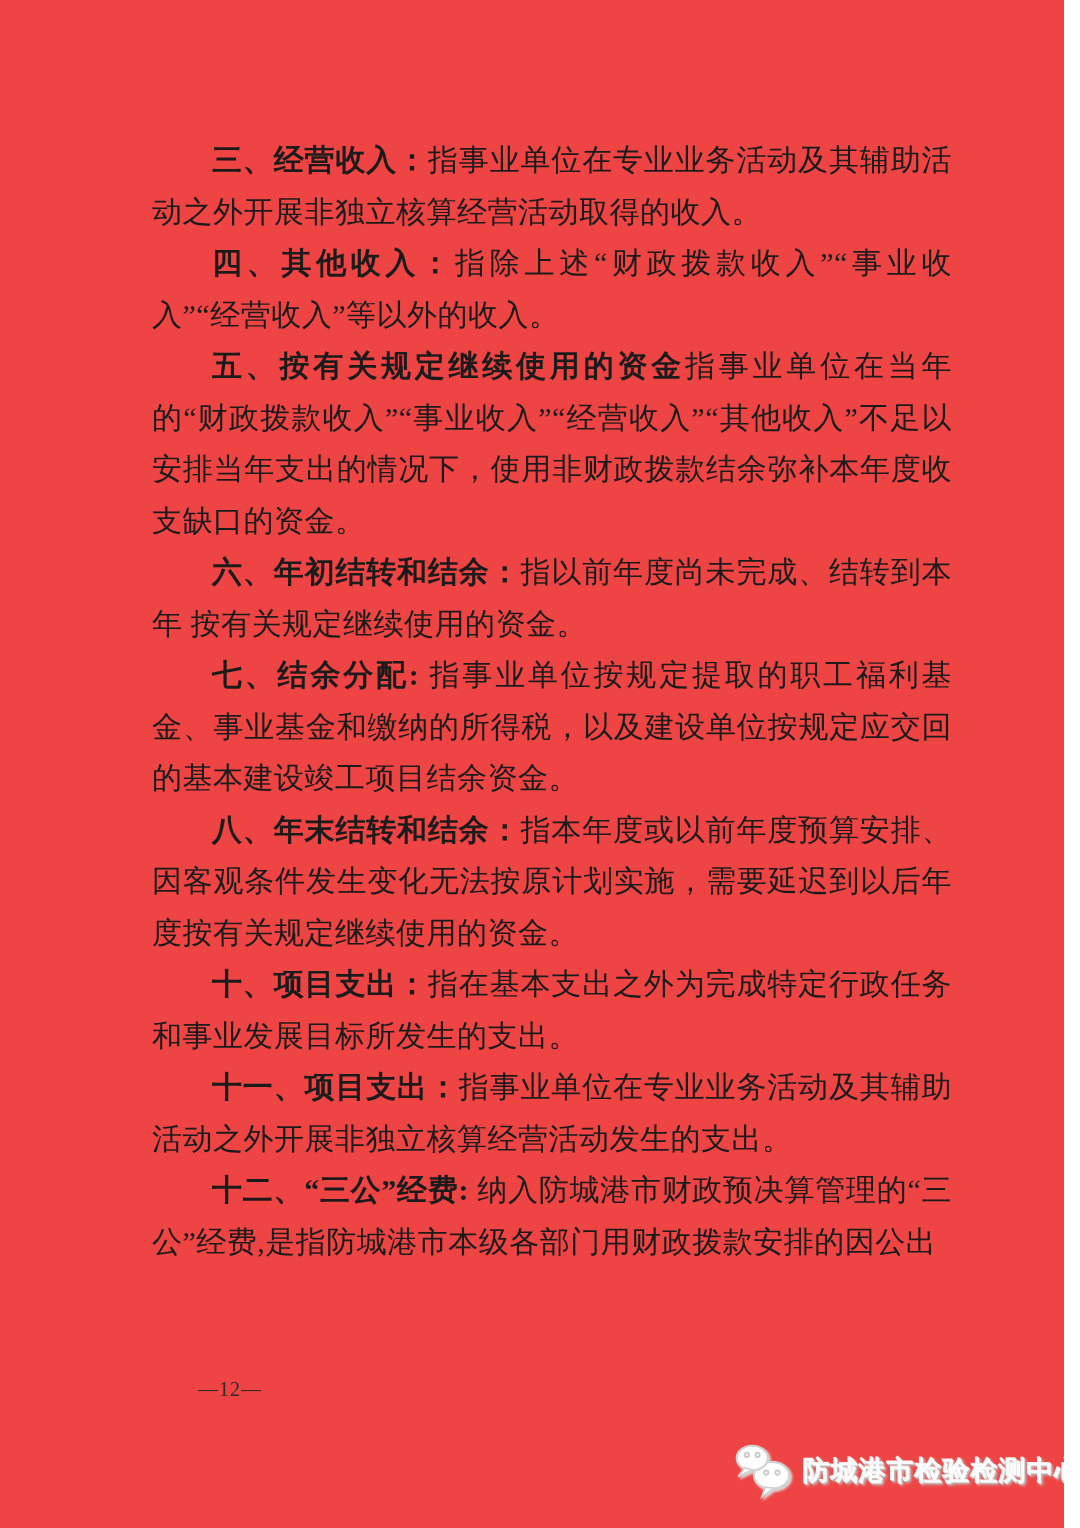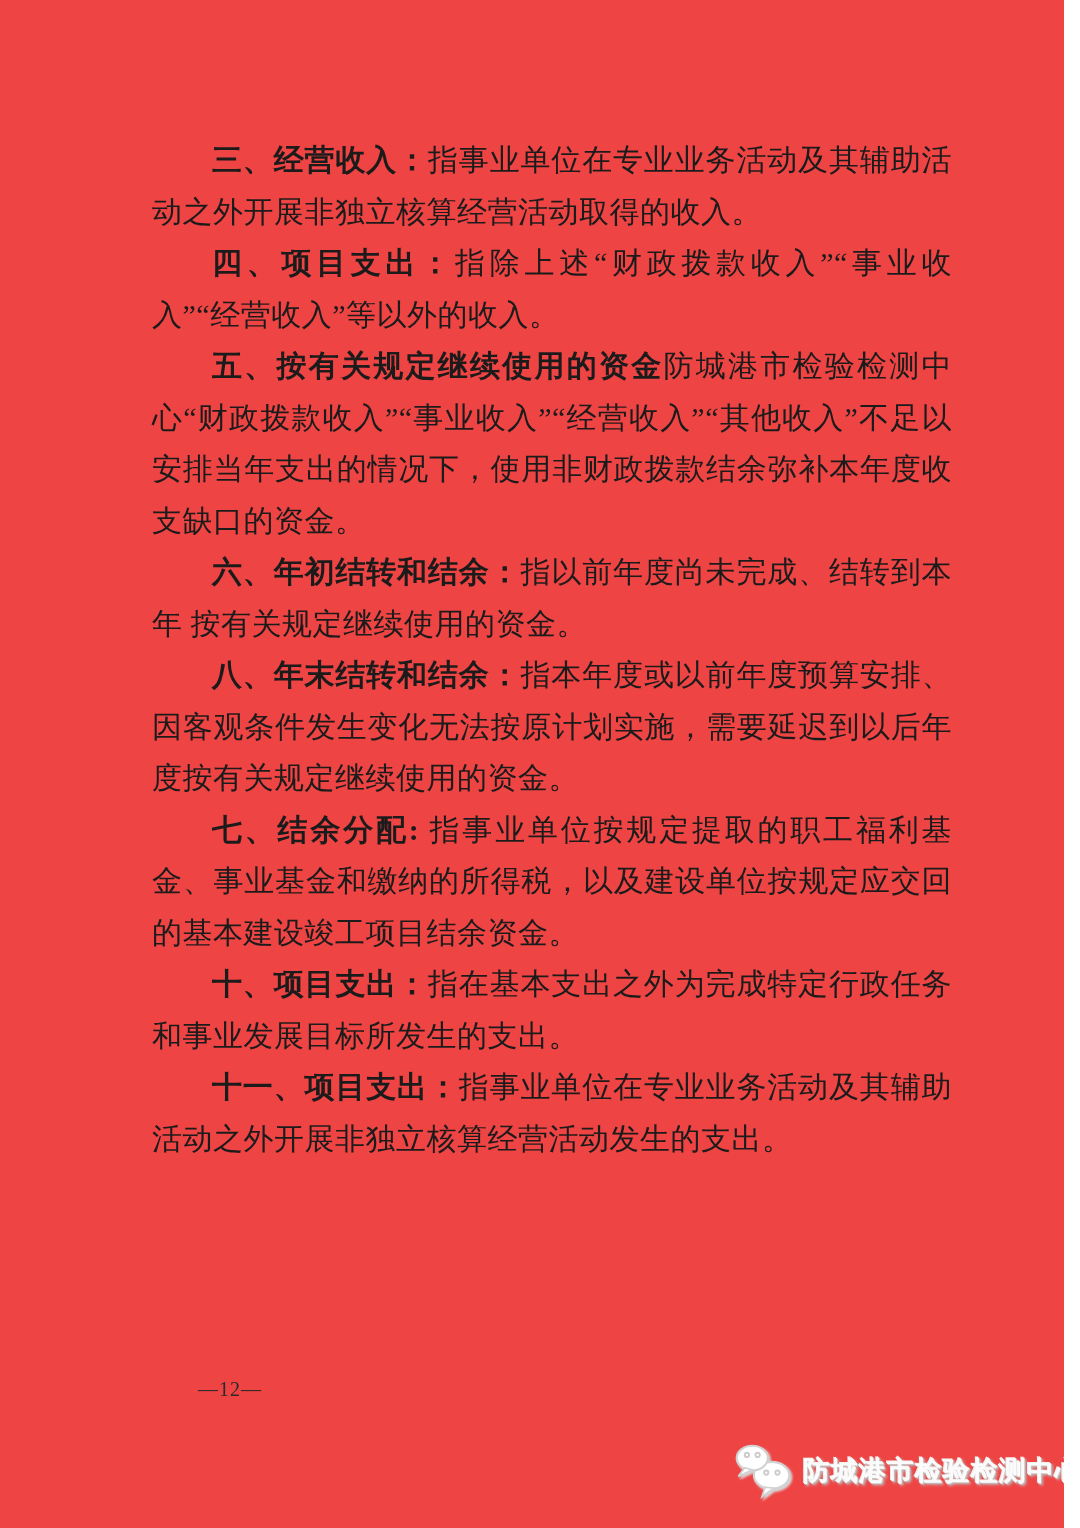--- a/index.html
+++ b/index.html
@@ -69,39 +69,42 @@
 </head>
 <body>
 
 <div class="page">
 
   <div class="doc-body">
     <p>
       <span class="term">三、经营收入：</span><span>指事业单位在专业业务活动及其辅助活动之外开展非独立核算经营活动取得的收入。</span>
     </p>
     <p>
-      <span class="term">四、项目支出：</span><span>指除上述“财政拨款收入”“事业收入”“经营收入”等以外的收入。</span>
+      <span class="term">四、其他收入：</span><span>指除上述“财政拨款收入”“事业收入”“经营收入”等以外的收入。</span>
     </p>
     <p>
-      <span class="term">五、按有关规定继续使用的资金</span><span>防城港市检验检测中心“财政拨款收入”“事业收入”“经营收入”“其他收入”不足以安排当年支出的情况下，使用非财政拨款结余弥补本年度收支缺口的资金。</span>
+      <span class="term">五、按有关规定继续使用的资金</span><span>指事业单位在当年的“财政拨款收入”“事业收入”“经营收入”“其他收入”不足以安排当年支出的情况下，使用非财政拨款结余弥补本年度收支缺口的资金。</span>
     </p>
     <p>
       <span class="term">六、年初结转和结余：</span><span>指以前年度尚未完成、结转到本年 按有关规定继续使用的资金。</span>
     </p>
     <p>
-      <span class="term">八、年末结转和结余：</span><span>指本年度或以前年度预算安排、因客观条件发生变化无法按原计划实施，需要延迟到以后年度按有关规定继续使用的资金。</span>
+      <span class="term">七、结余分配:</span><span> 指事业单位按规定提取的职工福利基金、事业基金和缴纳的所得税，以及建设单位按规定应交回的基本建设竣工项目结余资金。</span>
     </p>
     <p>
-      <span class="term">七、结余分配:</span><span> 指事业单位按规定提取的职工福利基金、事业基金和缴纳的所得税，以及建设单位按规定应交回的基本建设竣工项目结余资金。</span>
+      <span class="term">八、年末结转和结余：</span><span>指本年度或以前年度预算安排、因客观条件发生变化无法按原计划实施，需要延迟到以后年度按有关规定继续使用的资金。</span>
     </p>
     <p>
       <span class="term">十、项目支出：</span><span>指在基本支出之外为完成特定行政任务和事业发展目标所发生的支出。</span>
     </p>
     <p>
       <span class="term">十一、项目支出：</span><span>指事业单位在专业业务活动及其辅助活动之外开展非独立核算经营活动发生的支出。</span>
+    </p>
+    <p>
+      <span class="term">十二、“三公”经费:</span><span> 纳入防城港市财政预决算管理的“三公”经费,是指防城港市本级各部门用财政拨款安排的因公出</span>
     </p>
   </div>
 
   <div class="page-number">—12—</div>
 
   <div class="watermark">
     <span class="wechat-icon">
       <svg width="64" height="58" viewBox="0 0 58 54" xmlns="http://www.w3.org/2000/svg">
 
         <ellipse cx="37" cy="31" rx="16.5" ry="12.5" fill="#ffffff" stroke="#d2d2d2" stroke-width="2"></ellipse>

